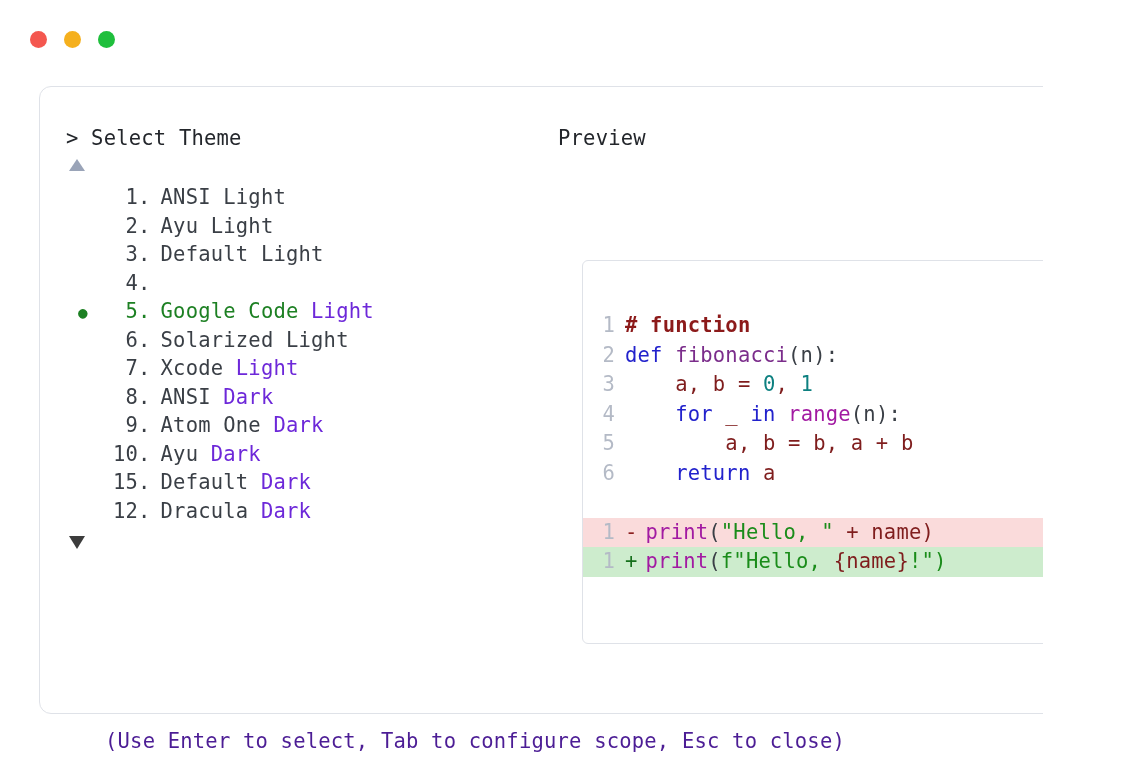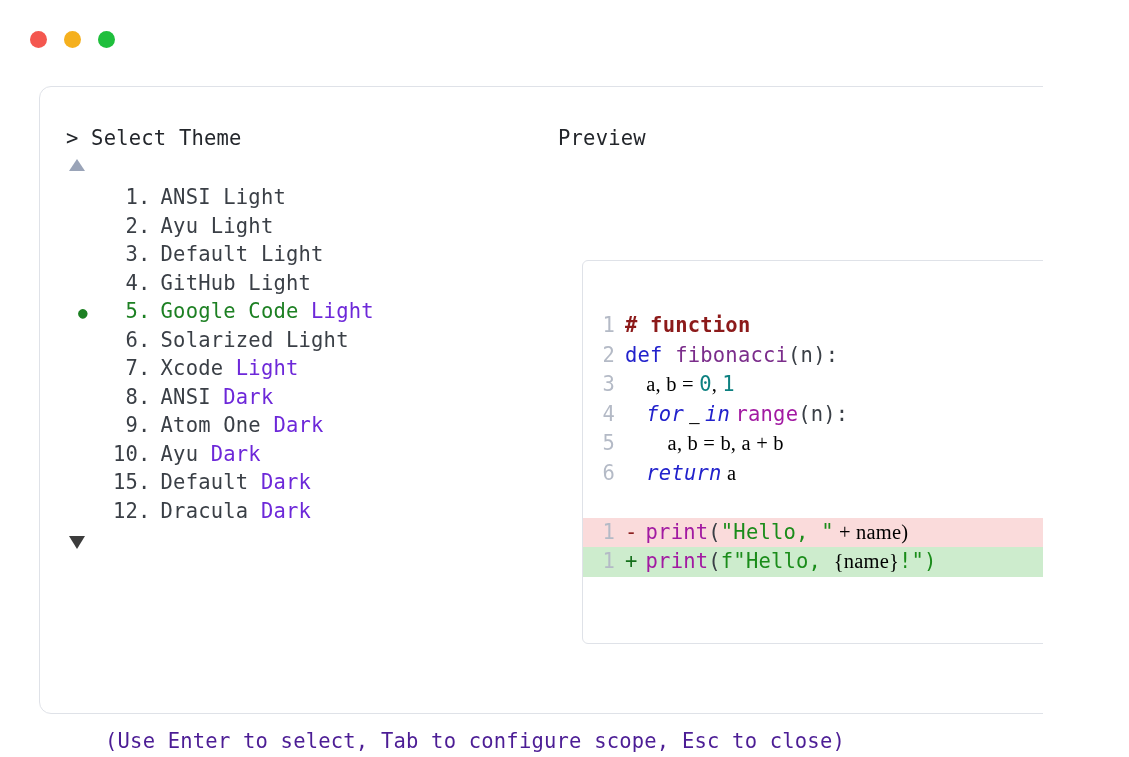--- a/index.html
+++ b/index.html
@@ -182,27 +182,27 @@
 
   
   .cline.del { background: #fadbdb; }
   .cline.add { background: #cdeccd; }
   .cline.del .sign { color: #8b1f1f; }
   .cline.add .sign { color: #16701c; }
   .sign { padding-right: 8px; }
 
   
   .t-comment { color: #8c1a1a; font-weight: bold; }
-  .t-kw      { color: #2222cc; font-style: italic; }
+  .t-kw      { color: #2222cc; }
   .t-def     { color: #2222cc; }
   .t-fn      { color: #7b2d8b; }
   .t-builtin { color: #a21aa2; }
   .t-num     { color: #0d8080; }
   .t-str     { color: #1a8c1a; }
-  .t-plain   { color: #000000; font-family: Liberation Serif, serif; }
+  .t-plain   { color: #7f1d1d; }
   .t-punc    { color: #3a3f46; }
 </style>
 </head>
 <body>
 
 <div id="screen">
 
   <div class="titlebar">
     <span class="dot" style="background: rgb(244, 87, 79);"></span>
     <span class="dot" style="background: rgb(245, 176, 30);"></span>
@@ -216,21 +216,21 @@
 
         <div class="col-left">
           <div class="col-head">&gt; Select Theme</div>
 
           <div class="arrow-up"></div>
 
           <ul class="theme-list">
               <li class="theme-row"><span class="marker empty">●</span><span class="idx">1</span><span class="dotsep">.</span><span class="tname">ANSI Light</span><span class="tvar"></span></li>
               <li class="theme-row"><span class="marker empty">●</span><span class="idx">2</span><span class="dotsep">.</span><span class="tname">Ayu Light</span><span class="tvar"></span></li>
               <li class="theme-row"><span class="marker empty">●</span><span class="idx">3</span><span class="dotsep">.</span><span class="tname">Default Light</span><span class="tvar"></span></li>
-              <li class="theme-row"><span class="marker empty">●</span><span class="idx">4</span><span class="dotsep">.</span><span class="tname">GitHub Light</span><span class="tvar"></span></li>
+              <li class="theme-row"><span class="marker empty">●</span><span class="idx">4</span><span class="dotsep">.</span><span class="tvar"></span></li>
               <li class="theme-row selected"><span class="marker">●</span><span class="idx">5</span><span class="dotsep">.</span><span class="tname">Google Code</span><span class="tvar"> Light</span></li>
               <li class="theme-row"><span class="marker empty">●</span><span class="idx">6</span><span class="dotsep">.</span><span class="tname">Solarized Light</span><span class="tvar"></span></li>
               <li class="theme-row"><span class="marker empty">●</span><span class="idx">7</span><span class="dotsep">.</span><span class="tname">Xcode</span><span class="tvar"> Light</span></li>
               <li class="theme-row"><span class="marker empty">●</span><span class="idx">8</span><span class="dotsep">.</span><span class="tname">ANSI</span><span class="tvar"> Dark</span></li>
               <li class="theme-row"><span class="marker empty">●</span><span class="idx">9</span><span class="dotsep">.</span><span class="tname">Atom One</span><span class="tvar"> Dark</span></li>
               <li class="theme-row"><span class="marker empty">●</span><span class="idx">10</span><span class="dotsep">.</span><span class="tname">Ayu</span><span class="tvar"> Dark</span></li>
               <li class="theme-row"><span class="marker empty">●</span><span class="idx">15</span><span class="dotsep">.</span><span class="tname">Default</span><span class="tvar"> Dark</span></li>
               <li class="theme-row"><span class="marker empty">●</span><span class="idx">12</span><span class="dotsep">.</span><span class="tname">Dracula</span><span class="tvar"> Dark</span></li>
             </ul>
 

